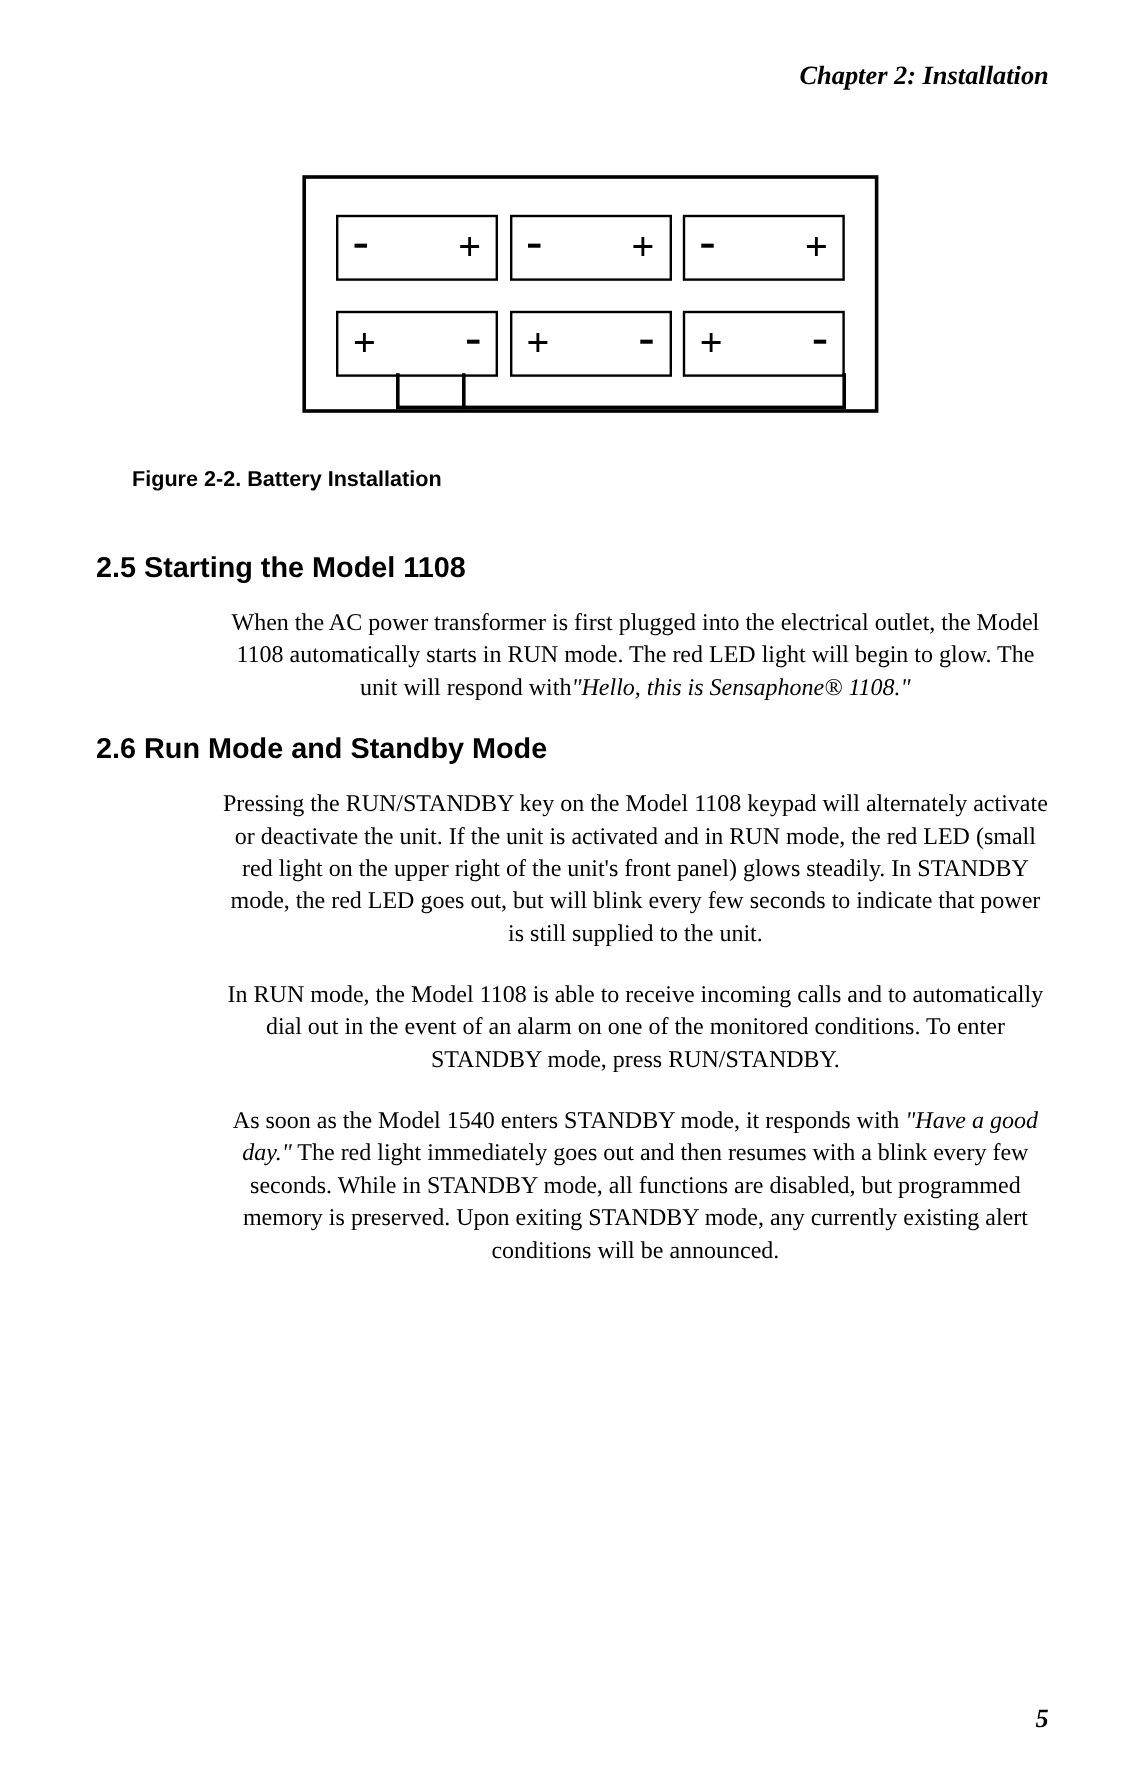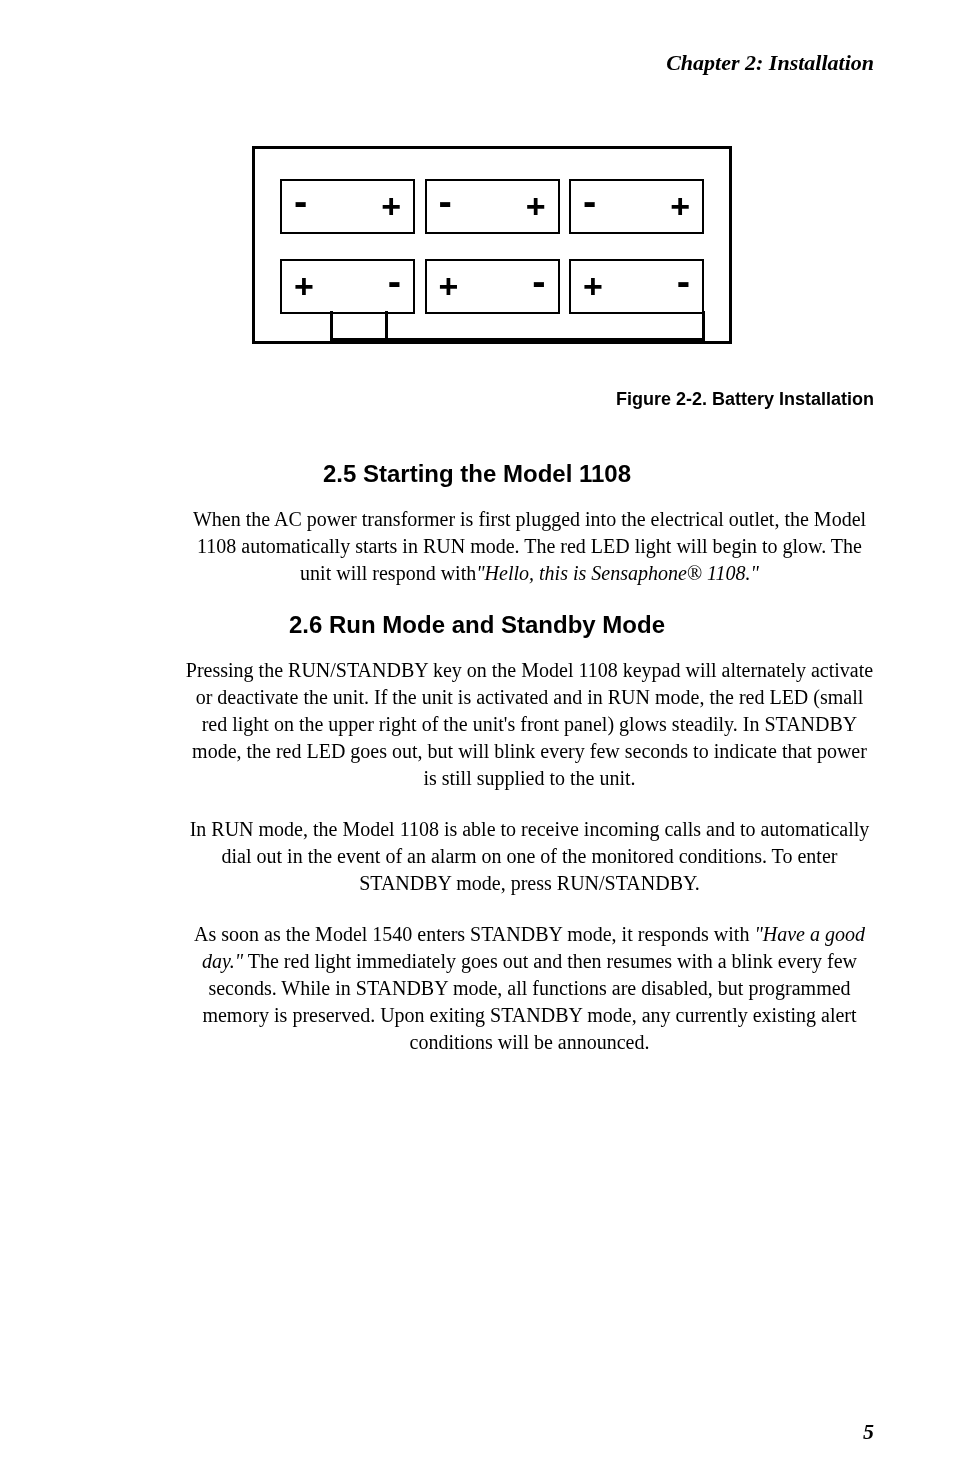--- a/index.html
+++ b/index.html
@@ -1,18 +1,19 @@
 <!DOCTYPE html>
 <html><head>
   <meta charset="utf-8">
   <style>
     * {
       margin: 0;
       padding: 0;
       box-sizing: border-box;
+      font-family: Liberation Serif, serif;
     }
     body {
       font-family: Georgia, 'Times New Roman', serif;
       background: #fff;
       color: #000;
       width: 954px;
       height: 1475px;
       padding: 50px 80px 40px 110px;
       position: relative;
     }
@@ -72,33 +73,32 @@
       bottom: 0;
       left: 105px;
       right: 0;
       width: 320px;
       height: 30px;
       border-left: 3px solid #000;
       border-bottom: 3px solid #000;
       border-right: 3px solid #000;
     }
     .figure-caption {
-      text-align: right;
+      text-align: left;
       font-family: Arial, Helvetica, sans-serif;
       font-weight: bold;
       font-size: 18px;
       margin-bottom: 50px;
     }
     .section-heading {
       font-family: Arial, Helvetica, sans-serif;
       font-weight: bold;
       font-size: 24px;
       margin-bottom: 18px;
       margin-left: -30px;
-      text-align: center;
     }
     .body-text {
       font-size: 20px;
       line-height: 1.35;
       margin-left: 75px;
       margin-bottom: 24px;
       text-align: center;
     }
     .italic {
       font-style: italic;

